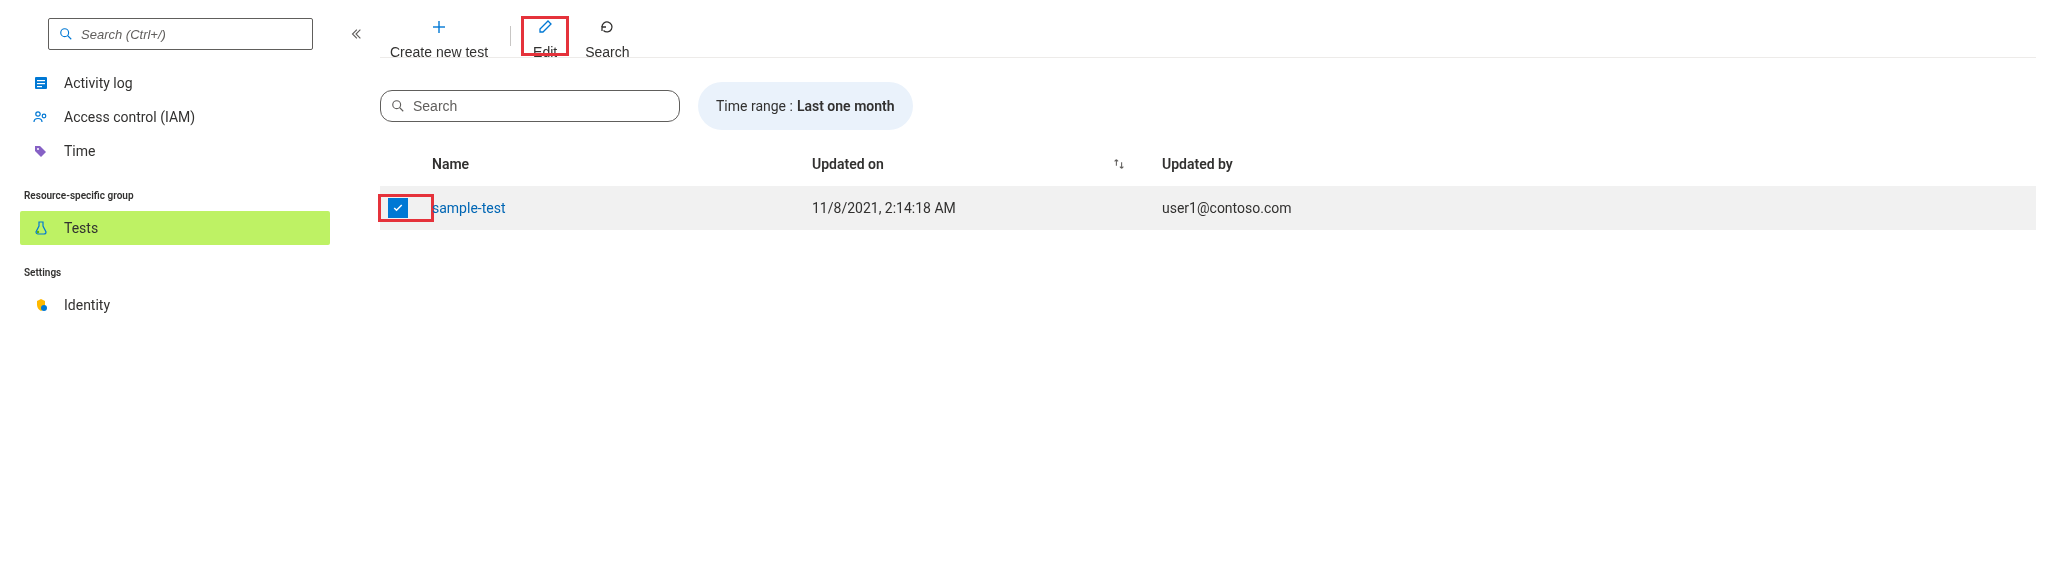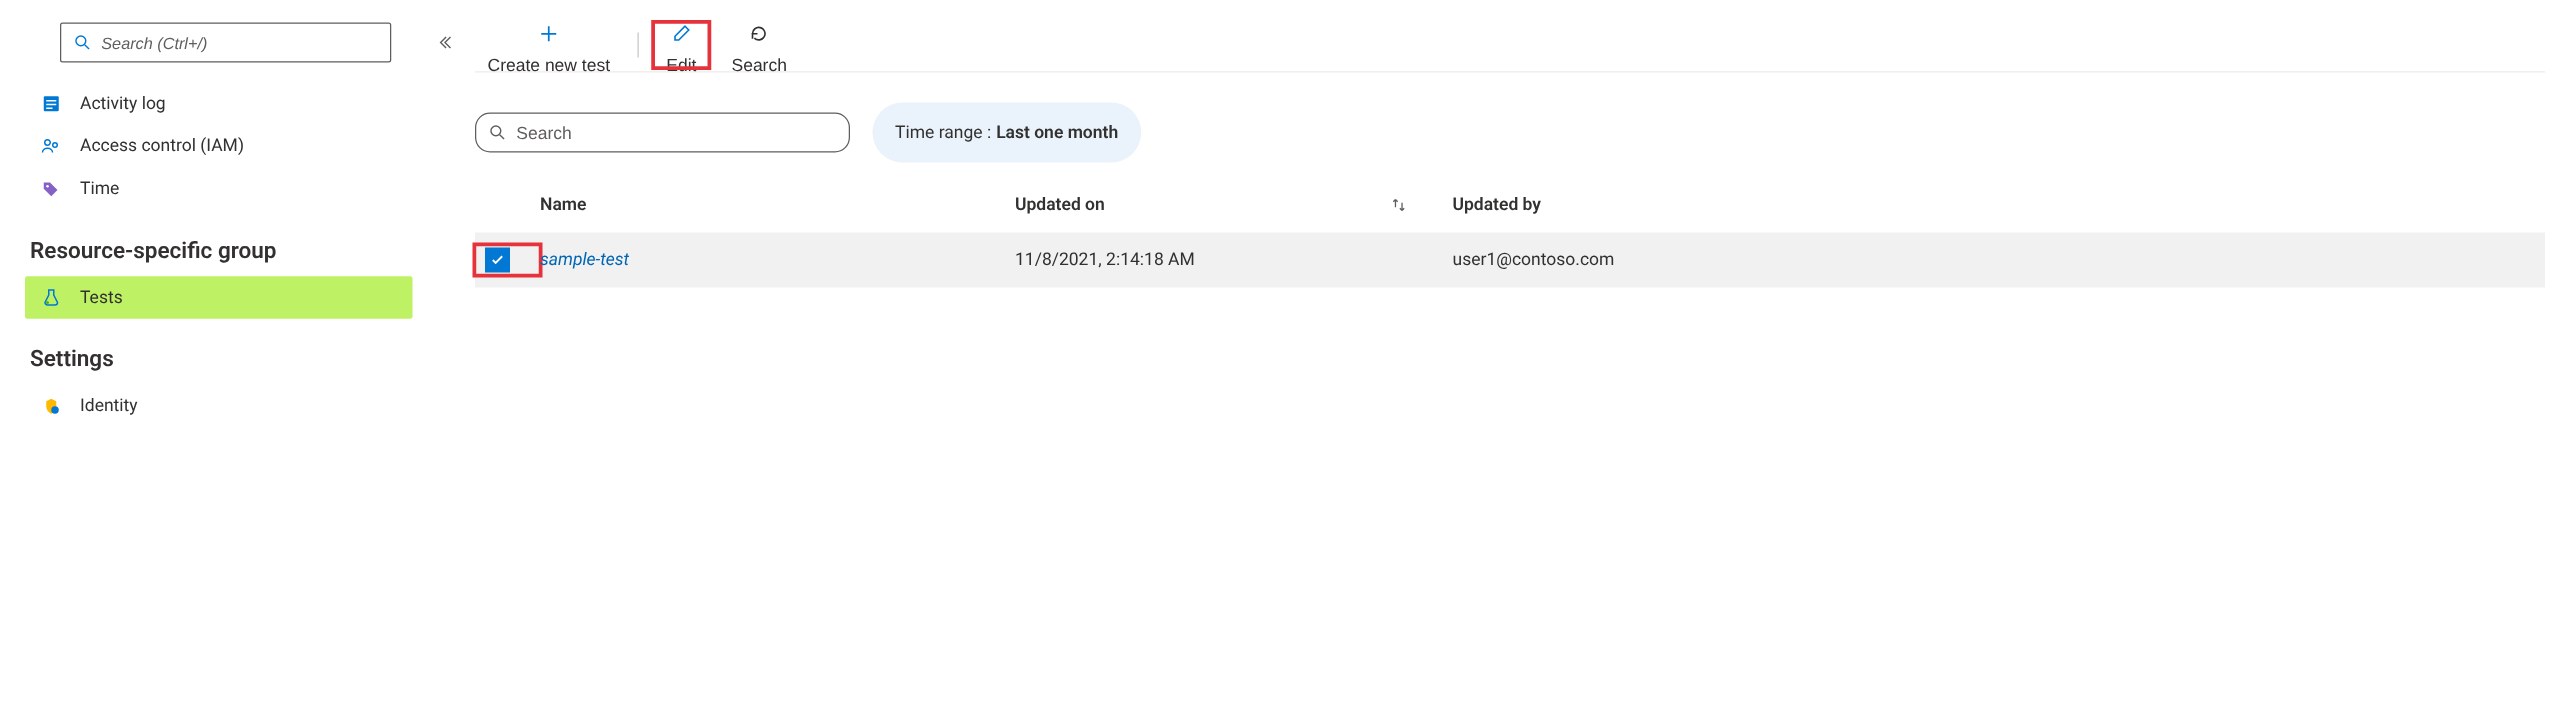--- a/index.html
+++ b/index.html
@@ -64,21 +64,21 @@
     padding: 8px 12px;
     font-size: 14px;
     color: #323130;
     cursor: pointer;
     border-radius: 2px;
   }
   .nav-item.active {
     background: #bef264;
   }
   .section-header {
-    font-size: 18px;
+    font-size: 10px;
     font-weight: 600;
     padding: 22px 12px 10px 4px;
     color: #323130;
   }
   .icon-slot {
     width: 18px;
     height: 18px;
     flex: 0 0 18px;
     display: inline-flex;
     align-items: center;
@@ -201,21 +201,20 @@
     justify-content: center;
     margin-left: 6px;
     cursor: pointer;
   }
   .checkbox-wrap {
     padding: 2px;
   }
   .link {
     color: #0066b4;
     cursor: pointer;
-    font-style: italic;
   }
   svg { display: block; }
 </style>
 </head>
 <body>
 
 <aside class="sidebar">
   <div class="search-row">
     <div class="search-box">
       <span class="icon-slot">

